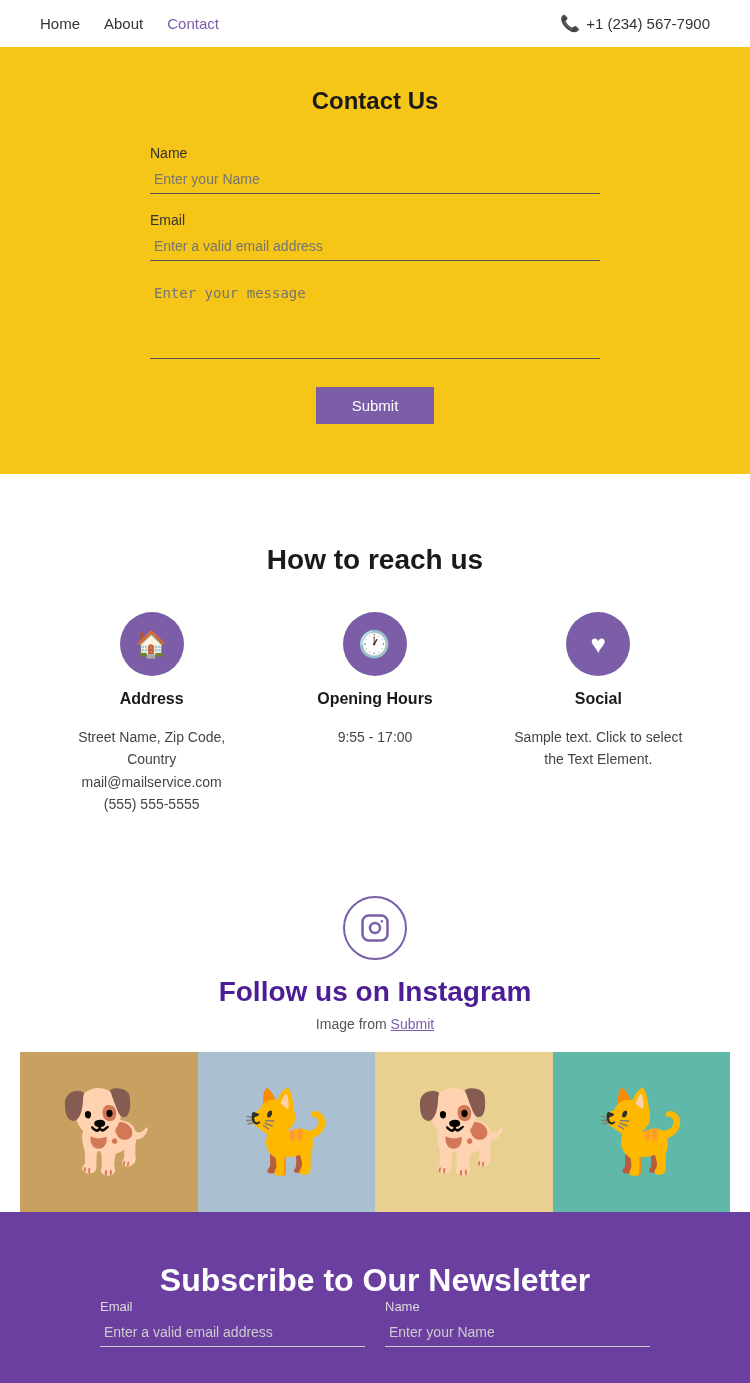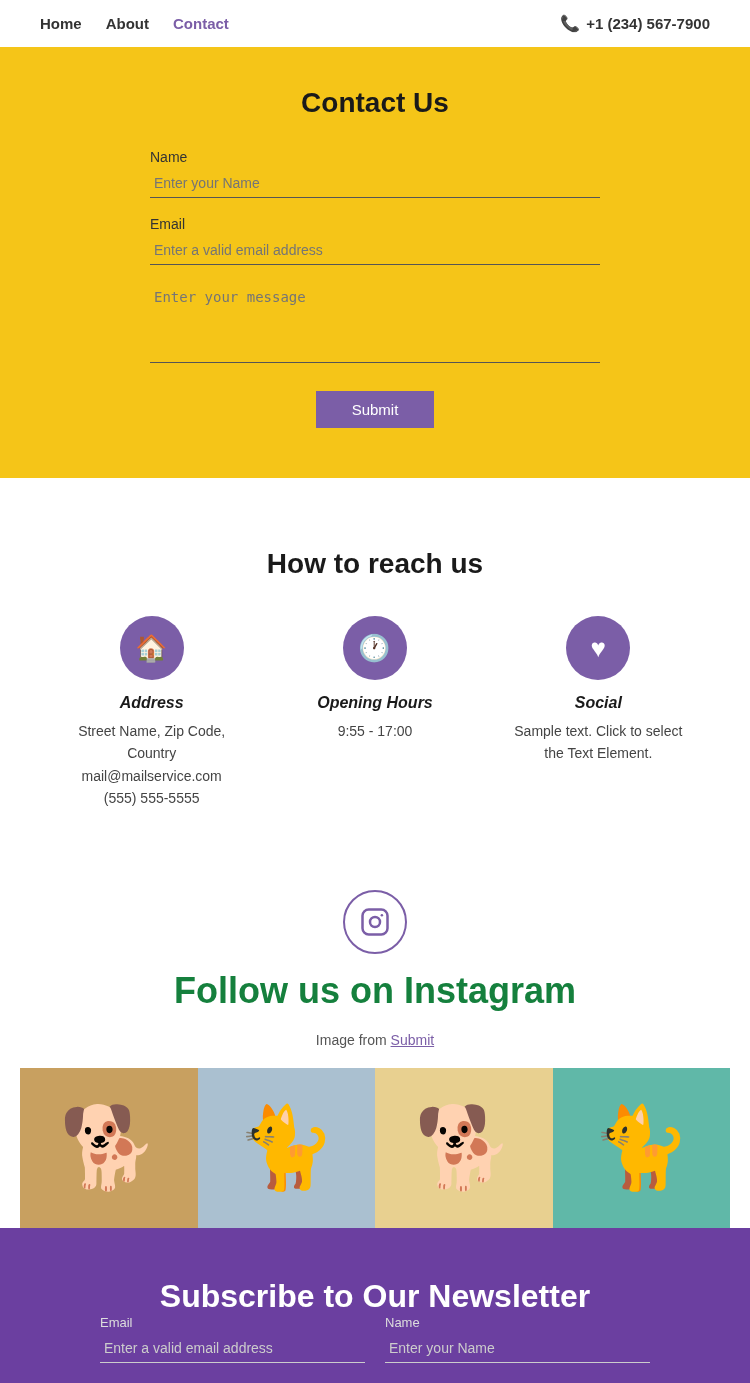--- a/index.html
+++ b/index.html
@@ -1,35 +1,35 @@
 <!DOCTYPE html>
 <html><head>
   <meta charset="utf-8">
   <style>
     * { box-sizing: border-box; margin: 0; padding: 0; }
     body { font-family: Arial, sans-serif; width: 750px; }
 
     
     nav {
       display: flex; align-items: center; justify-content: space-between;
-      padding: 14px 40px; background: #fff; font-weight: bold;
+      padding: 14px 40px; background: #fff;
     }
     .nav-links { display: flex; gap: 24px; }
     .nav-links a { text-decoration: none; color: #333; font-size: 15px; }
     .nav-links a.active { color: #7b5ea7; }
     .nav-phone { display: flex; align-items: center; gap: 6px; font-size: 15px; color: #333; }
     .phone-icon { color: #7b5ea7; font-size: 16px; }
 
     
     .contact-section {
       background: #f5c518;
       padding: 40px 150px 50px;
     }
     .contact-section h1 {
-      text-align: center; font-size: 28px; font-weight: 700; margin-bottom: 30px; color: #1a1a1a;
+      text-align: center; font-size: 24px; font-weight: 700; margin-bottom: 30px; color: #1a1a1a;
     }
     .form-group { margin-bottom: 18px; }
     .form-group label { display: block; font-size: 14px; color: #333; margin-bottom: 4px; }
     .form-group input, .form-group textarea {
       width: 100%; border: none; border-bottom: 1px solid #555;
       background: transparent; padding: 6px 4px; font-size: 14px; color: #555;
       outline: none; resize: none;
     }
     .form-group textarea { min-height: 80px; }
     .submit-btn {
@@ -41,31 +41,31 @@
     
     .reach-section { padding: 50px 40px 40px; background: #fff; }
     .reach-section h2 { text-align: center; font-size: 28px; font-weight: 700; margin-bottom: 36px; color: #1a1a1a; margin-top: 20px; }
     .reach-grid { display: flex; justify-content: space-around; text-align: center; }
     .reach-item { flex: 1; padding: 0 20px; }
     .reach-icon {
       width: 64px; height: 64px; border-radius: 50%; background: #7b5ea7;
       display: flex; align-items: center; justify-content: center;
       margin: 0 auto 14px; color: #fff; font-size: 26px;
     }
-    .reach-item h3 { font-size: 16px; font-weight: 700; margin-bottom: 8px; color: #1a1a1a; font-style: italic; }
+    .reach-item h3 { font-size: 16px; font-weight: 700; margin-bottom: 18px; color: #1a1a1a; }
     .reach-item p { font-size: 14px; color: #444; line-height: 1.6; }
 
     
     .instagram-section { padding: 40px 20px 0; background: #fff; text-align: center; }
     .insta-icon-wrap {
       width: 64px; height: 64px; border-radius: 50%; border: 2px solid #7b5ea7;
       display: flex; align-items: center; justify-content: center;
       margin: 0 auto 16px; font-size: 28px; color: #7b5ea7;
     }
-    .instagram-section h2 { font-size: 36px; font-weight: 700; margin-bottom: 20px; color: #15803d; }
+    .instagram-section h2 { font-size: 28px; font-weight: 700; margin-bottom: 8px; color: #4c1d95; }
     .instagram-section .sub { font-size: 14px; color: #555; margin-bottom: 20px; }
     .instagram-section .sub a { color: #7b5ea7; }
     .photo-grid { display: flex; gap: 0; }
     .photo-grid .photo {
       flex: 1; height: 160px; overflow: hidden;
     }
     
     .photo-1 { background: #c8a060; display:flex; align-items:center; justify-content:center; font-size:80px; }
     .photo-2 { background: #aac0d0; display:flex; align-items:center; justify-content:center; font-size:80px; }
     .photo-3 { background: #e8d090; display:flex; align-items:center; justify-content:center; font-size:80px; }

